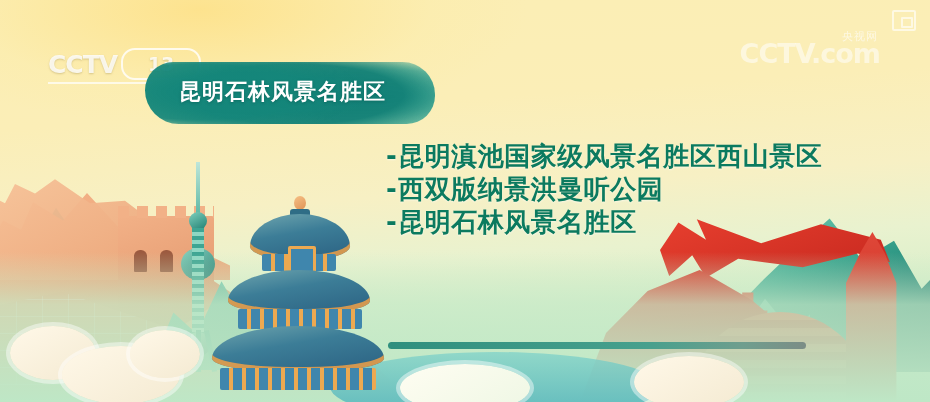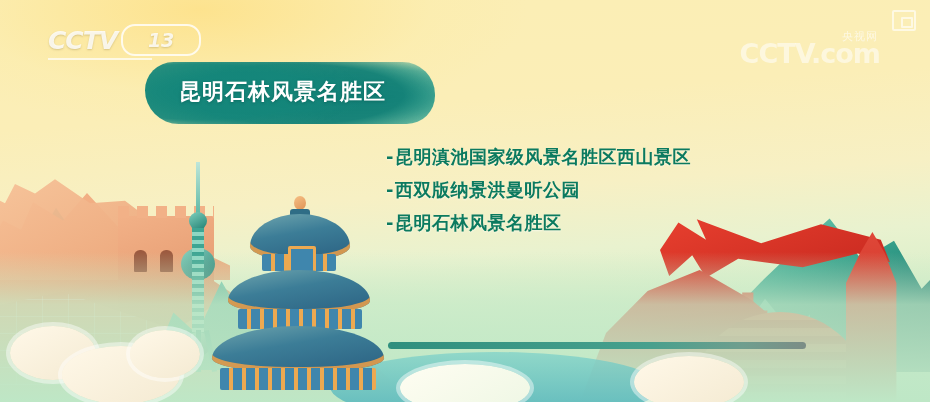--- a/index.html
+++ b/index.html
@@ -113,21 +113,21 @@
     background:linear-gradient(150deg,#fff8e8,#f4ead2);box-shadow:0 0 0 4px rgba(255,255,255,.45);}
   .c1{left:10px;top:326px;width:86px;height:54px;}
   .c2{left:62px;top:346px;width:118px;height:58px;}
   .c3{left:130px;top:330px;width:70px;height:48px;}
   .c4{right:186px;bottom:-6px;width:110px;height:52px;}
   .c5{left:400px;bottom:-10px;width:130px;height:48px;background:linear-gradient(150deg,#fffdf2,#eef7e4);}
   .water{left:330px;bottom:-20px;width:330px;height:70px;border-radius:50%;
     background:linear-gradient(180deg,#7fd2c9,#3aa7b8);opacity:.75;}
 
   
-  .cctv13{position:absolute;left:48px;top:24px;width:130px;height:56px;color:rgba(255,255,255,.82);font-style:italic;}
+  .cctv13{position:absolute;left:48px;top:48px;width:130px;height:56px;color:rgba(255,255,255,.82);}
   .cctv13 .row1{display:flex;align-items:center;gap:4px;font-weight:700;font-size:25px;
     letter-spacing:-1px;text-shadow:0 1px 2px rgba(150,130,70,.35);}
   .cctv13 .num{display:inline-flex;align-items:center;justify-content:center;
     min-width:34px;height:28px;padding:0 21px;border-radius:14px;
     border:2px solid rgba(255,255,255,.8);font-size:19px;letter-spacing:0;}
   .cctv13 .rule{margin:2px 0 3px;height:2px;width:104px;background:rgba(255,255,255,.7);}
   .cctv13 .row2{display:flex;gap:14px;justify-content:center;font-size:15px;font-weight:700;
     letter-spacing:6px;padding-left:18px;}
 
   
@@ -150,21 +150,21 @@
       radial-gradient(ellipse 52% 70% at 84% 56%,#3fae9c 0%,rgba(63,174,156,.72) 62%,rgba(63,174,156,0) 100%);
     filter:blur(.6px);}
   .banner .txt{position:absolute;left:34px;top:15px;color:#fff;font-weight:700;font-size:22px;
     letter-spacing:1px;text-shadow:0 1px 3px rgba(0,70,62,.4);}
 
   
   .panel{position:absolute;left:352px;top:140px;width:470px;}
   .panel-title{color:#5f9277;font-size:25px;font-weight:700;letter-spacing:2px;
     text-shadow:0 1px 2px rgba(255,255,255,.6);margin:0 0 12px 2px;}
   .list{list-style:none;margin:0;padding:0 0 0 34px;}
-  .list li{color:#0b7a5f;font-size:18px;font-weight:700;line-height:33px;letter-spacing:.5px;
+  .list li{color:#0b7a5f;font-size:26px;font-weight:700;line-height:33px;letter-spacing:.5px;
     text-shadow:0 1px 2px rgba(255,255,255,.55);white-space:nowrap;}
   .list li .dash{margin-right:1px;}
   .rule-line{position:absolute;left:388px;top:342px;width:418px;height:7px;border-radius:4px;
     background:linear-gradient(90deg,#2f8f7e 0%,#47a08d 62%,#6f9e8e 85%,#7c8d86 100%);}
 </style>
 </head>
 <body>
 
 <div class="stage">
 

